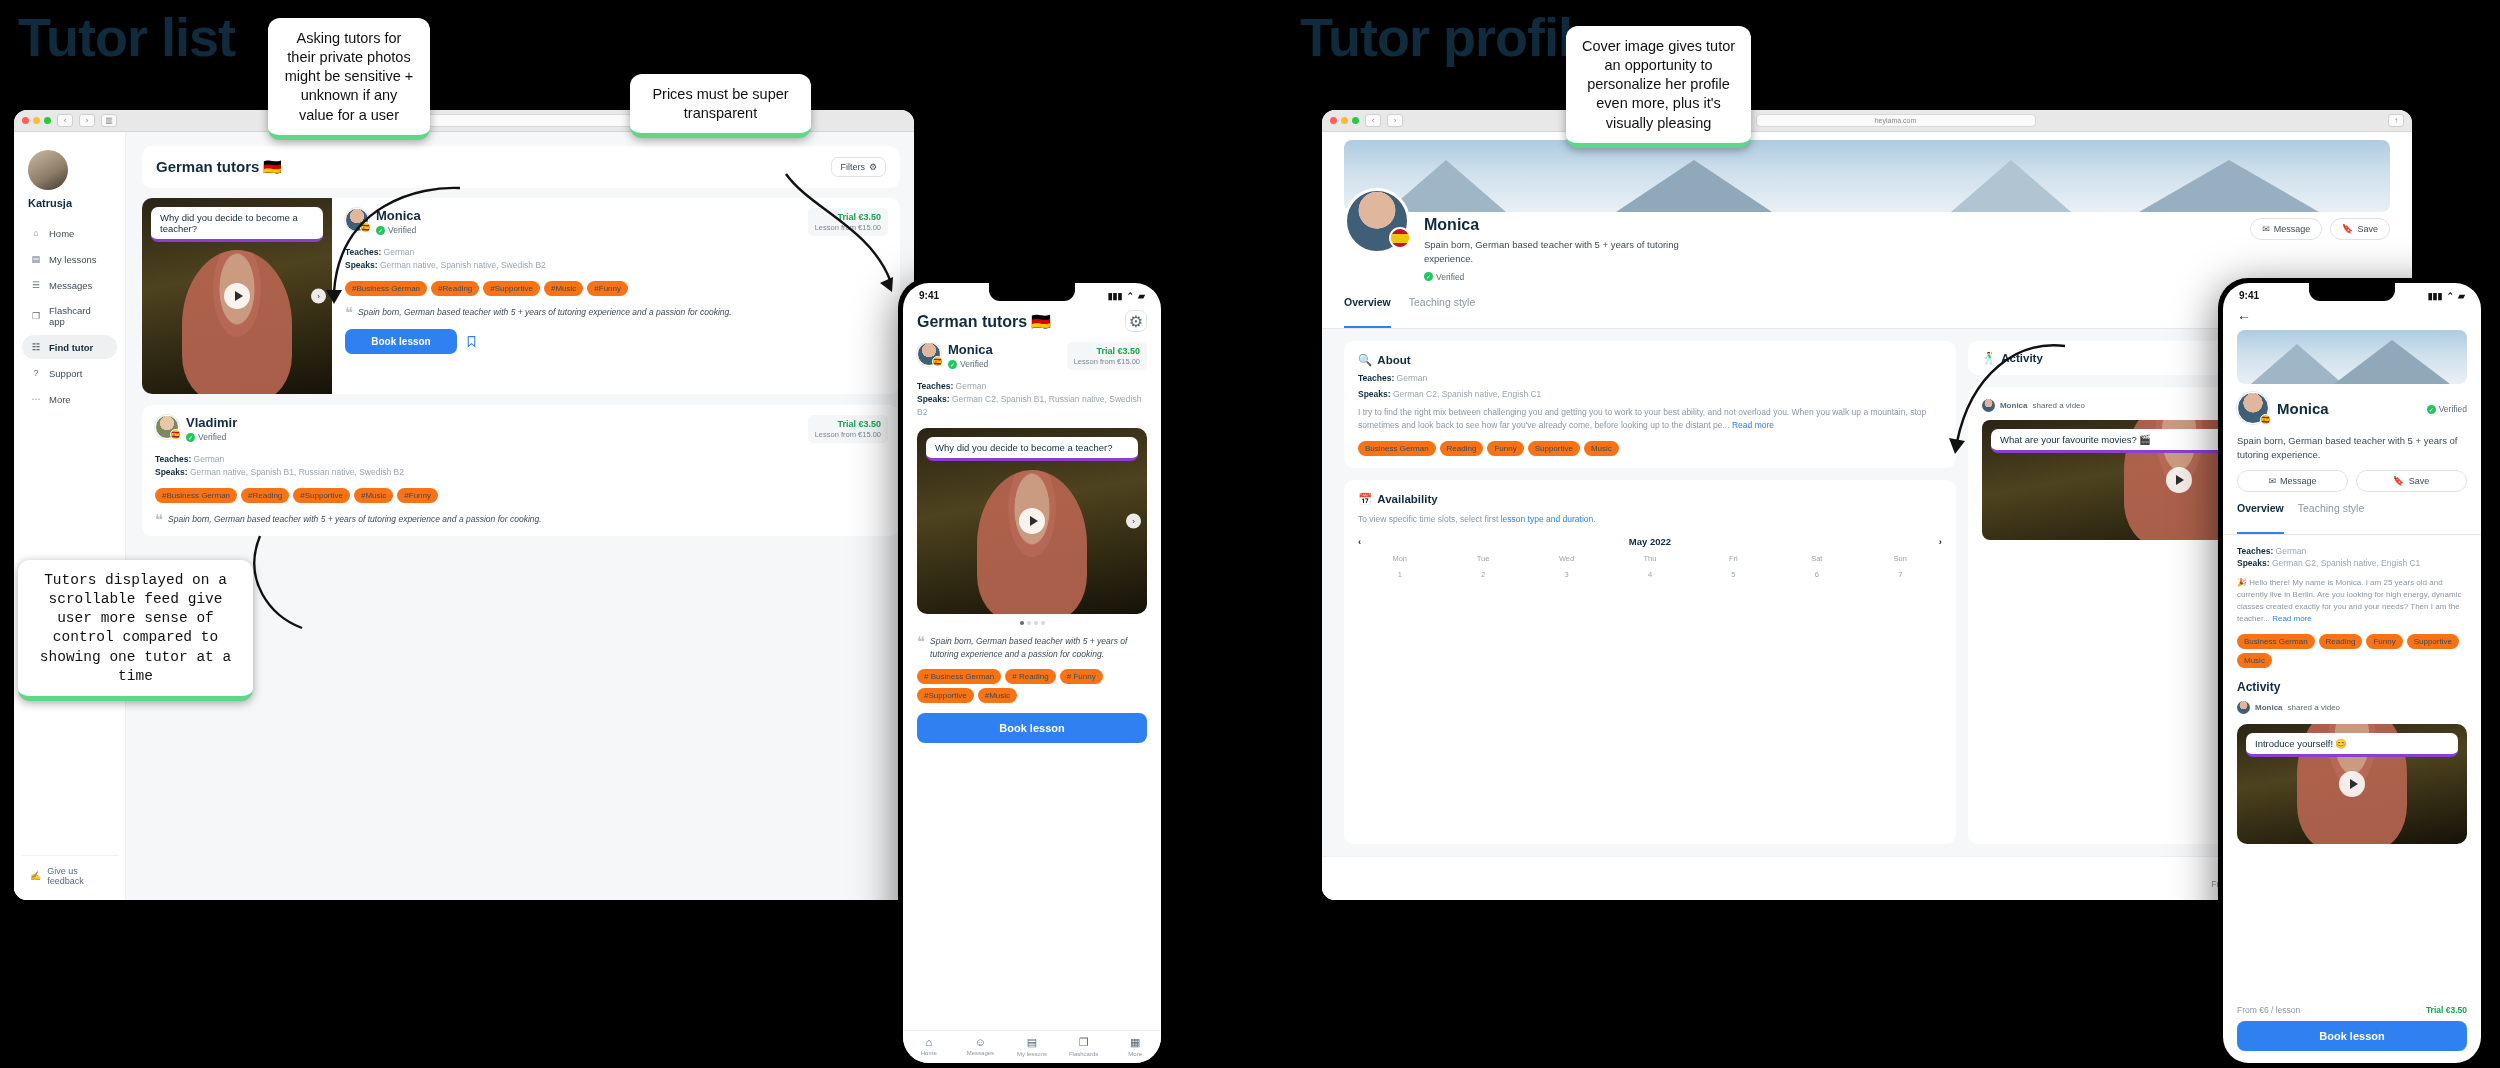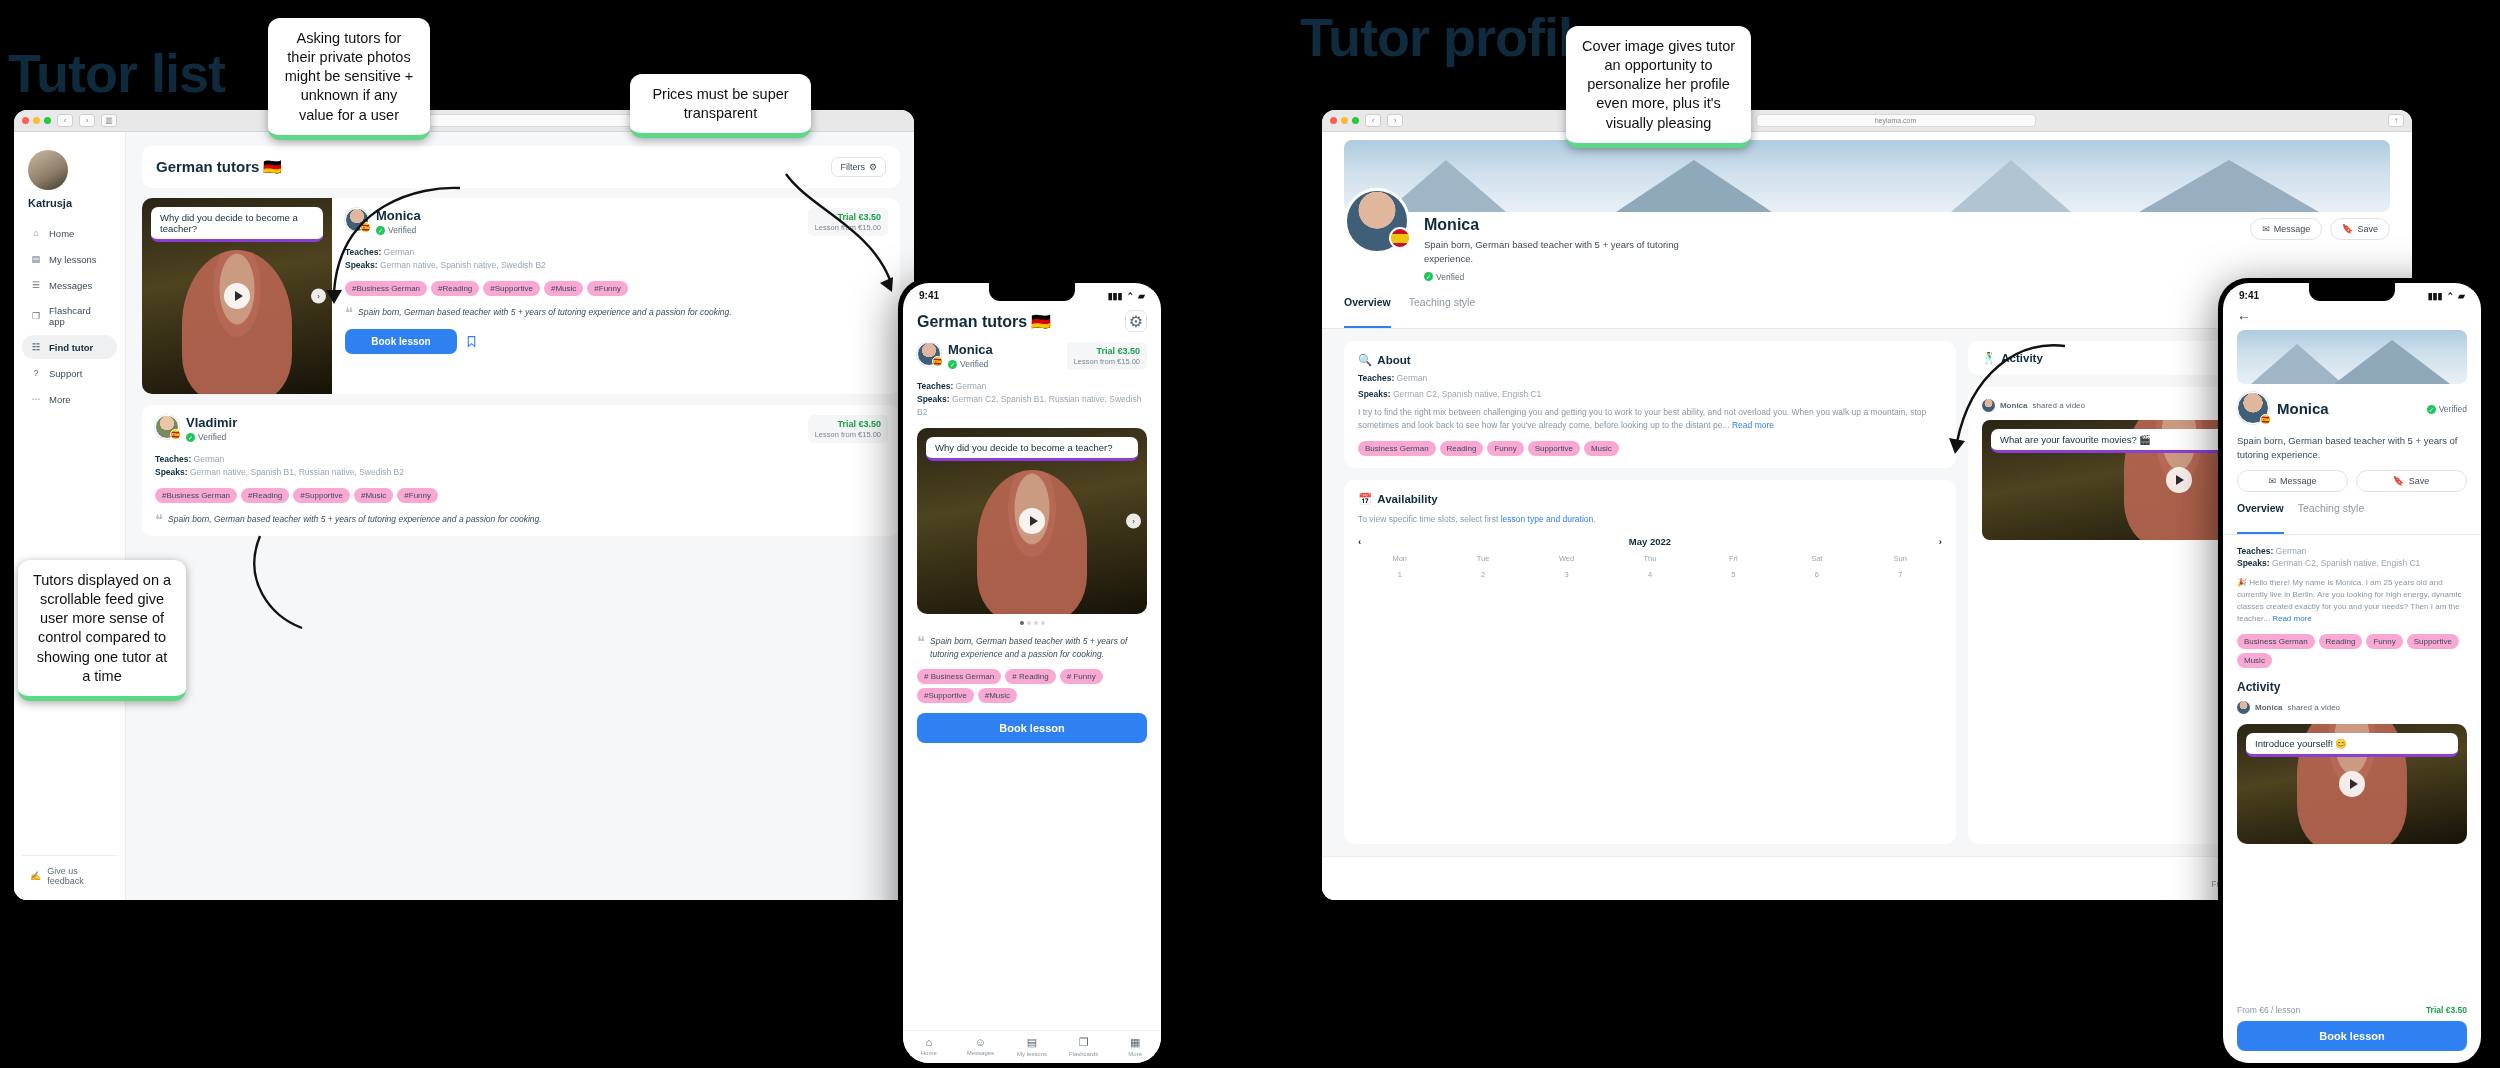--- a/index.html
+++ b/index.html
@@ -14,21 +14,21 @@
 
   
   .section-title {
     position: absolute;
     font-size: 54px;
     font-weight: bold;
     color: #0f2b3d;
     letter-spacing: -1px;
     white-space: nowrap;
   }
-  #title-left  { left: 8px;  top: 6px; margin-top: 36px; }
+  #title-left  { left: 18px;  top: 6px; }
   #title-right { left: 1300px; top: 6px; }
 
   
   .callout {
     position: absolute;
     background: #fff;
     border-radius: 12px;
     border-bottom: 5px solid #5fd788;
     padding: 11px 14px 10px;
     font-size: 14.5px;
@@ -170,21 +170,21 @@
   }
   .price-box {
     position: absolute; right: 12px; top: 10px; text-align: right;
     background: #f5f6f7; border-radius: 5px; padding: 4px 7px;
   }
   .price-trial { font-size: 9px; color: #16a34a; font-weight: 600; }
   .price-from { font-size: 7.5px; color: #7b8894; margin-top: 1px; }
   .t-meta { margin-top: 11px; font-size: 8.5px; color: #9aa5af; line-height: 1.5; }
   .t-meta b { color: #0f2b3d; }
   .tags { display: flex; flex-wrap: wrap; gap: 4px; margin-top: 9px; }
-  .tag { background: #f9a8d4; color: #3d4b57; font-size: 8px; border-radius: 11px; padding: 3px 7px; }
+  .tag { background: #f97316; color: #3d4b57; font-size: 8px; border-radius: 11px; padding: 3px 7px; }
   .quote { display: flex; gap: 5px; margin-top: 10px; font-size: 8.5px; color: #3d4b57; font-style: italic; line-height: 1.45; }
   .qmark { font-size: 15px; color: #b9c3cc; line-height: .9; font-style: normal; }
   .card-actions { display: flex; align-items: center; gap: 8px; margin-top: 10px; }
   .book-btn {
     background: #2f80f0; color: #fff; border: none; border-radius: 7px;
     font-size: 10px; font-weight: 600; padding: 7px 0; width: 112px; cursor: pointer;
   }
   .save-ic { width: 13px; height: 15px; color: #2f80f0; }
 
   
@@ -775,21 +775,21 @@
         <span style="font-size:8.5px;color:#16a34a;font-weight:600;">Trial €3.50</span>
       </div>
       <div style="padding:0 14px 12px;">
         <button class="ph-book" style="margin-top:0;">Book lesson</button>
       </div>
     </div>
   </div>
 
   <div class="callout" style="left:268px; top:18px; width:162px;">Asking tutors for their private photos might be sensitive + unknown if any value for a user</div>
   <div class="callout" style="left:630px; top:74px; width:181px;">Prices must be super transparent</div>
-  <div class="callout" style="left:18px; top:560px; width:168px;">Tutors displayed on a scrollable feed give user more sense of control compared to showing one tutor at a time</div>
+  <div class="callout" style="left:18px; top:560px; width:235px;font-family:Liberation Mono, monospace;">Tutors displayed on a scrollable feed give user more sense of control compared to showing one tutor at a time</div>
   <div class="callout" style="left:1566px; top:26px; width:185px;">Cover image gives tutor an opportunity to personalize her profile even more, plus it's visually pleasing</div>
 
   <svg class="arrow" style="left:300px; top:180px; width:170px; height:140px;" viewBox="0 0 170 140">
     <path d="M160 8 C 120 6, 40 24, 34 112" stroke="#111" stroke-width="2.4" fill="none"></path>
     <path d="M34 124 l -8 -14 l 16 0 z" fill="#111"></path>
   </svg>
   <svg class="arrow" style="left:780px; top:168px; width:130px; height:140px;" viewBox="0 0 130 140">
     <path d="M6 6 C 30 40, 90 60, 110 112" stroke="#111" stroke-width="2.4" fill="none"></path>
     <path d="M112 124 l -12 -9 l 13 -6 z" fill="#111"></path>
   </svg>

